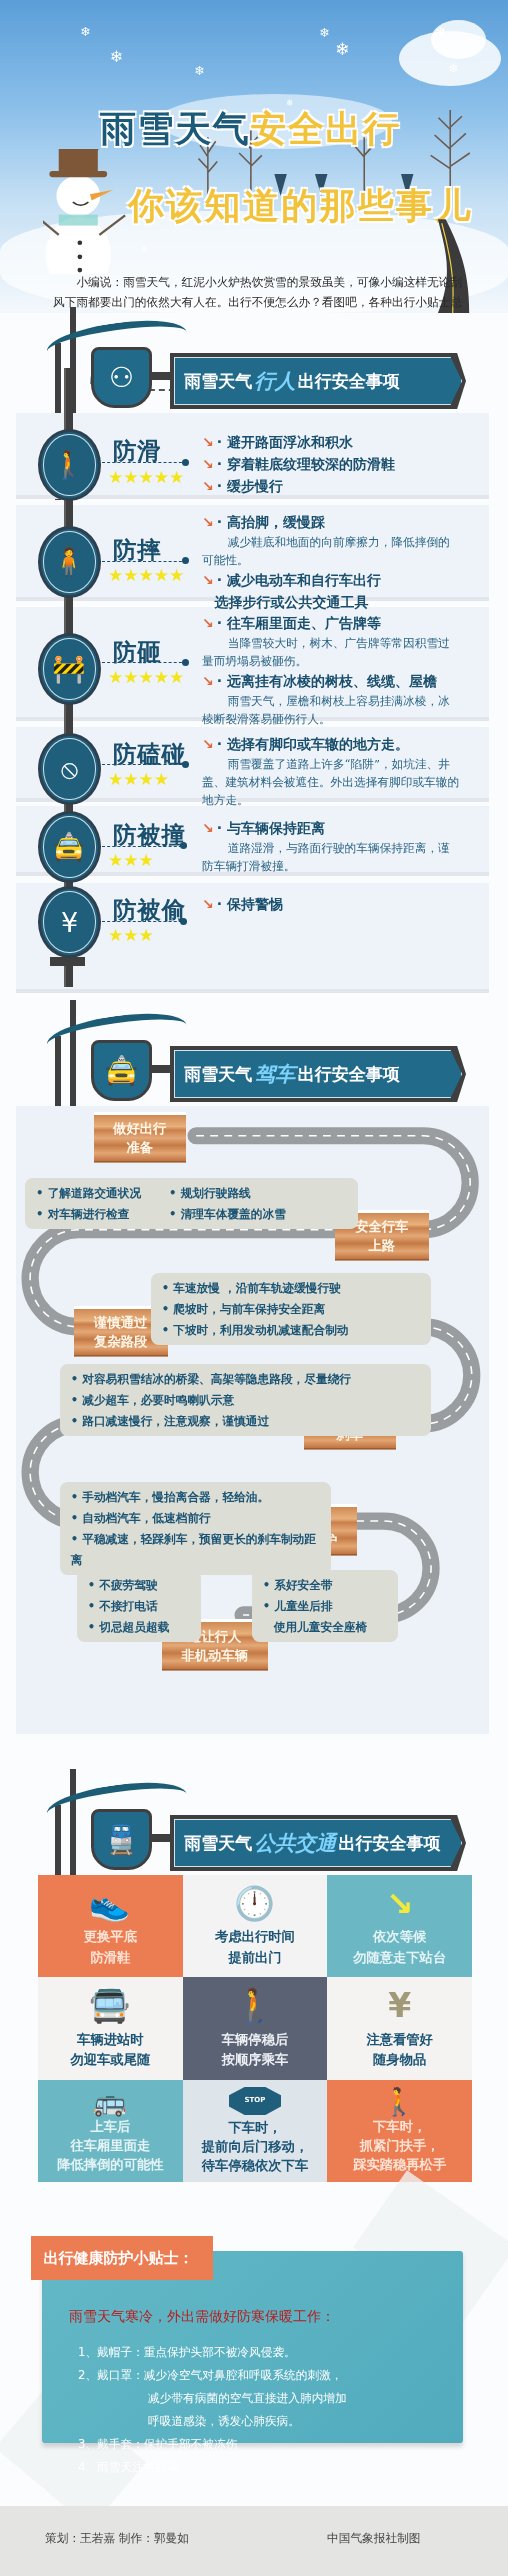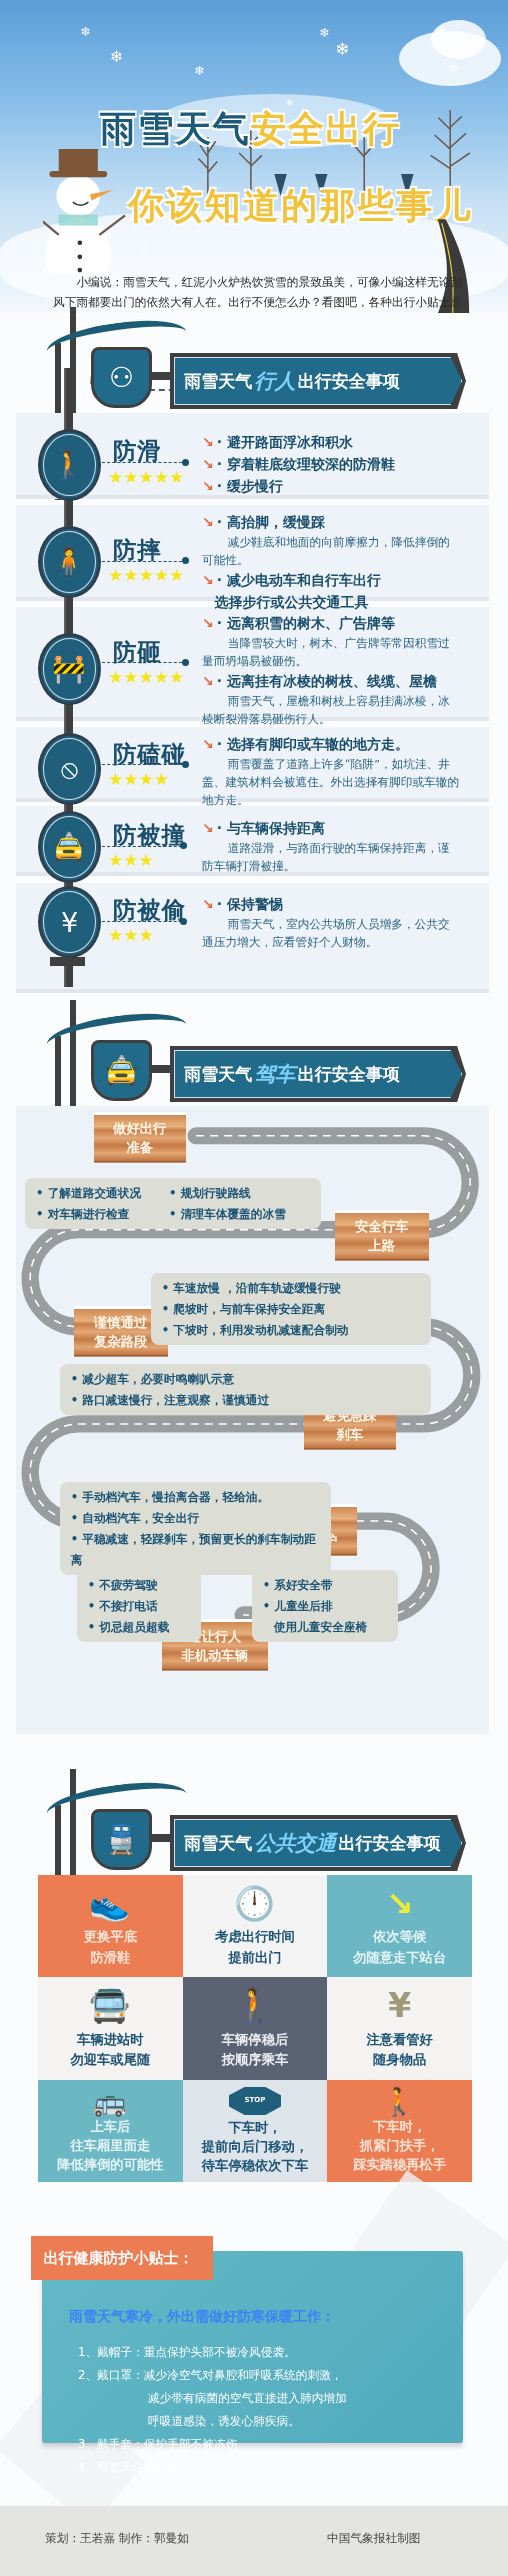--- a/index.html
+++ b/index.html
@@ -58,21 +58,21 @@
   .info-box .li::before { content: "• "; }
 
   
   .grid { position: absolute; left: 38px; top: 1875px; width: 434px; display: grid; grid-template-columns: repeat(3, 1fr); grid-template-rows: 102px 103px 102px; }
   .cell { display: flex; flex-direction: column; align-items: center; justify-content: center; text-align: center; font-size: 13.3px; line-height: 20.4px; font-weight: bold; }
   .cell .ic { font-size: 33px; line-height: 39px; margin-bottom: 4.7px; }
 
   
   .health { position: absolute; left: 42px; top: 2251px; width: 421px; height: 192px; background: linear-gradient(135deg, #63b8c6 0%, #51abbd 100%); border-radius: 3.1px; box-shadow: 0 3.1px 4.7px rgba(0,0,0,.15); }
   .health-tab { position: absolute; left: 31px; top: 2236px; width: 182px; height: 44px; background: #ec7c52; color: #fff; font-size: 15px; font-weight: bold; display: flex; align-items: center; padding-left: 12.5px; }
-  .health-head { position: absolute; left: 69px; top: 2308px; font-size: 14px; font-weight: bold; color: #3b82f6; text-align: center; }
+  .health-head { position: absolute; left: 69px; top: 2308px; font-size: 14px; font-weight: normal; color: #b91c1c; text-align: center; }
   .health-list { position: absolute; left: 78px; top: 2341px; color: #fff; font-size: 11.7px; line-height: 23px; }
   .health-list .indent { padding-left: 70px; }
 
   
   .footer { position: absolute; left: 0; top: 2506px; width: 509px; height: 70px; background: #e4e4e2; color: #444; font-size: 11.7px; }
 </style>
 </head>
 <body>
 
 <div class="hero">
@@ -187,21 +187,21 @@
   <div class="tip-head"><span class="arr">↘</span><span>· 减少电动车和自行车出行</span></div>
   <div class="tip-head" style="padding-left:12.5px;">选择步行或公共交通工具</div>
 </div>
 
 <div class="ped-circle" style="top:633px;">🚧</div>
 <div class="ped-title" style="top:636px;">防砸</div>
 <div class="ped-line" style="top:662px;"></div>
 <div class="ped-dot" style="left:182px;top:659px;"></div>
 <div class="stars" style="top:667px;">★★★★★</div>
 <div class="tips" style="top:612px;">
-  <div class="tip-head"><span class="arr">↘</span><span>· 远离积雪的树木、广告牌等</span></div>
+  <div class="tip-head"><span class="arr">↘</span><span>· 往车厢里面走、广告牌等</span></div>
   <div class="tip-body">当降雪较大时，树木、广告牌等常因积雪过量而坍塌易被砸伤。</div>
   <div class="tip-head"><span class="arr">↘</span><span>· 远离挂有冰棱的树枝、线缆、屋檐</span></div>
   <div class="tip-body">雨雪天气，屋檐和树枝上容易挂满冰棱，冰棱断裂滑落易砸伤行人。</div>
 </div>
 
 <div class="ped-circle" style="top:733px;">⦸</div>
 <div class="ped-title" style="top:738px;">防磕碰</div>
 <div class="ped-line" style="top:764px;"></div>
 <div class="ped-dot" style="left:182px;top:761px;"></div>
 <div class="stars" style="top:769px;">★★★★</div>
@@ -220,21 +220,20 @@
   <div class="tip-body">道路湿滑，与路面行驶的车辆保持距离，谨防车辆打滑被撞。</div>
 </div>
 
 <div class="ped-circle" style="top:886px;">¥</div>
 <div class="ped-title" style="top:894px;">防被偷</div>
 <div class="ped-line" style="top:921px;"></div>
 <div class="ped-dot" style="left:180px;top:918px;"></div>
 <div class="stars" style="top:925px;">★★★</div>
 <div class="tips" style="top:893px;">
   <div class="tip-head"><span class="arr">↘</span><span>· 保持警惕</span></div>
-  <div class="tip-body">雨雪天气，室内公共场所人员增多，公共交通压力增大，应看管好个人财物。</div>
 </div>
 
 <div class="sign" style="top:1016px;">
   <div class="pole2"></div>
   <div class="pole1" style="left:23.5px;top:19.6px;"></div>
   <div class="arc"></div>
   <div class="plaque">🚖</div>
   <div class="connector"></div>
   <div class="board">
     <div class="board-inner">
@@ -277,40 +276,41 @@
     </div>
   <div class="wood" style="left:249px;top:398px;width:92px;height:50px;">
       <span style="white-space:pre-line;">做好
 安全防护</span>
     </div>
   <div class="wood" style="left:146px;top:513px;width:106px;height:50px;">
       <span style="white-space:pre-line;">避让行人
 非机动车辆</span>
     </div>
 
-  <div class="info-box" style="left:9.4px;top:72px;width:296px;">
+  <div class="info-box" style="left:9.4px;top:72px;width:333px;">
     <div style="display:grid;grid-template-columns:133px 1fr;">
       <div class="li">了解道路交通状况</div>
       <div class="li">规划行驶路线</div>
       <div class="li">对车辆进行检查</div>
       <div class="li">清理车体覆盖的冰雪</div>
     </div>
   </div>
   <div class="info-box" style="left:135px;top:167px;width:280px;">
     <div class="li">车速放慢 ，沿前车轨迹缓慢行驶</div>
     <div class="li">爬坡时，与前车保持安全距离</div>
     <div class="li">下坡时，利用发动机减速配合制动</div>
   </div>
   <div class="info-box" style="left:44px;top:258px;width:371px;">
+    <div class="li">对容易积雪结冰的桥梁、高架等隐患路段，尽量绕行</div>
     <div class="li">减少超车，必要时鸣喇叭示意</div>
     <div class="li">路口减速慢行，注意观察，谨慎通过</div>
   </div>
   <div class="info-box" style="left:44px;top:376px;width:271px;">
     <div class="li">手动档汽车，慢抬离合器，轻给油。</div>
-    <div class="li">自动档汽车，安全出行</div>
+    <div class="li">自动档汽车，低速档前行</div>
     <div class="li">平稳减速，轻踩刹车，预留更长的刹车制动距离</div>
   </div>
   <div class="info-box" style="left:61px;top:464px;width:124px;">
     <div class="li">不疲劳驾驶</div>
     <div class="li">不接打电话</div>
     <div class="li">切忌超员超载</div>
   </div>
   <div class="info-box" style="left:236px;top:464px;width:146px;">
     <div class="li">系好安全带</div>
     <div class="li">儿童坐后排</div>

